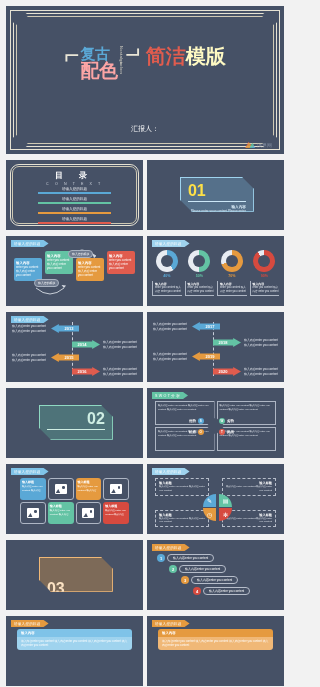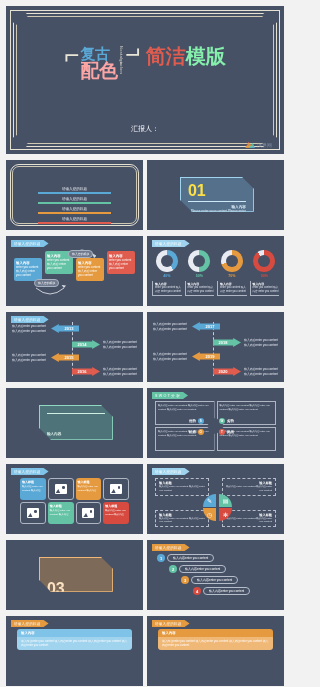--- a/index.html
+++ b/index.html
@@ -40,21 +40,21 @@
   .cn-stack { display:flex; flex-direction:column; line-height:1; }
   .cn-blue { color:#5aa8d6; font-size:15px; font-weight:bold; letter-spacing:-0.5px; }
   .cn-green { color:#fca5a5; font-size:19px; font-weight:bold; letter-spacing:-0.5px; }
   .vert-lbl { writing-mode:vertical-rl; font-size:4px; color:#dfdbcb; letter-spacing:.3px;
               height:16px; display:flex; align-items:center; }
   .vert-col { display:flex; flex-direction:column; justify-content:space-between; margin-left:1px; }
   .brk-r { color:#e9e5d6; font-size:26px; line-height:18px; transform:rotate(180deg); margin-left:1px; }
   .right-title { margin-left:6px; display:flex; flex-direction:column; }
   .big-cn { font-size:20px; font-weight:bold; line-height:1; letter-spacing:0px; }
   .big-cn .r { color:#e05c4e; }
-  .big-cn .o { color:#86efac; }
+  .big-cn .o { color:#fef9c3; }
   .sub-en { color:#ffffff; font-size:9px; font-weight:bold; margin-top:3px; letter-spacing:.2px; }
   .reporter { position:absolute; left:0; right:0; bottom:20px; text-align:center; color:#fff; font-size:7px; }
   .watermark { position:absolute; right:12px; bottom:6px; display:flex; align-items:center; gap:2px; opacity:.85;}
   .wm-logo { width:10px; height:7px; background:
       linear-gradient(120deg,#e05c4e 0 33%,#e59a3f 33% 60%,#63c3a4 60% 80%,#5aa8d6 80% 100%);
       clip-path: polygon(0 100%,35% 10%,60% 55%,78% 25%,100% 100%); }
   .wm-txt { font-size:5px; color:#8d99ad; }
 
   
   .tab {
@@ -226,20 +226,24 @@
     <div class="reporter">汇报人：</div>
     <div class="watermark">
       <span class="wm-logo"></span>
       <span class="wm-txt">演界网</span>
     </div>
   </div>
 
   <div class="slide col-l" id="s2">
     <div class="toc-frame"></div>
     <div class="toc-frame2"></div>
+    <div class="toc-title">
+      <div class="toc-cn">目 录</div>
+      <div class="toc-en">C O N T E X T</div>
+    </div>
     <div class="toc-list">
       <div class="toc-item">
         <span class="txt">请输入您的标题</span>
         <div class="bar" style="background:#5aa8d6"></div>
       </div>
       <div class="toc-item">
         <span class="txt">请输入您的标题</span>
         <div class="bar" style="background:#63c3a4"></div>
       </div>
       <div class="toc-item">
@@ -368,20 +372,21 @@
       <span class="arrow-l" style="background:#e59a3f">2019</span>
     </div>
     <div class="tl-row" style="left:66px; top:55px;">
       <span class="arrow-r" style="background:#e05c4e">2020</span>
       <span class="tl-txt" style="width:36px;">输入内容enter you content 输入内容enter you content</span>
     </div>
   </div>
 
   <div class="slide col-l s8" id="s8">
     <div class="sec-shape">
+      <div class="sec-num al-r">02</div>
       <div class="sec-rule"></div>
       <div class="sec-cn al-l">输入内容</div>
       <div class="sec-en al-l">Please enter your content.Please enter your content.Please enter your content</div>
     </div>
   </div>
 
   <div class="slide col-r" id="s9">
     <div class="tab green">S W O T 分 析</div>
     <div class="swot">
       <div class="swot-q q1">

